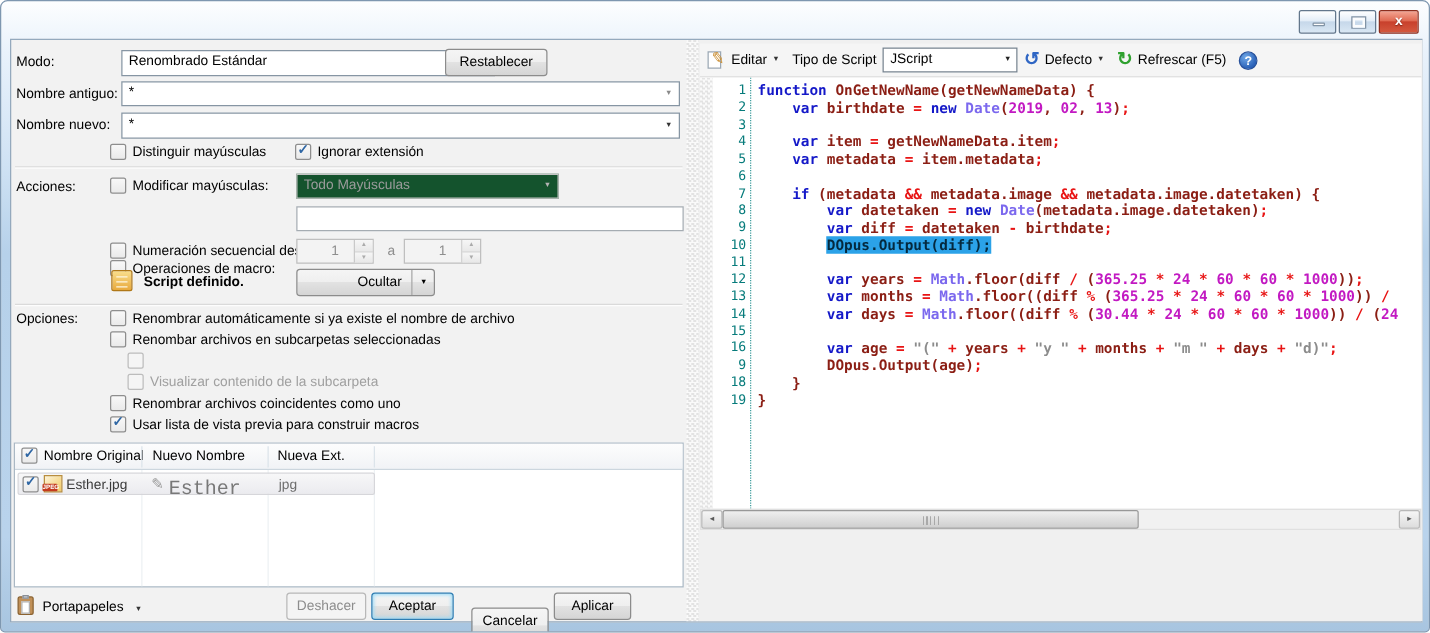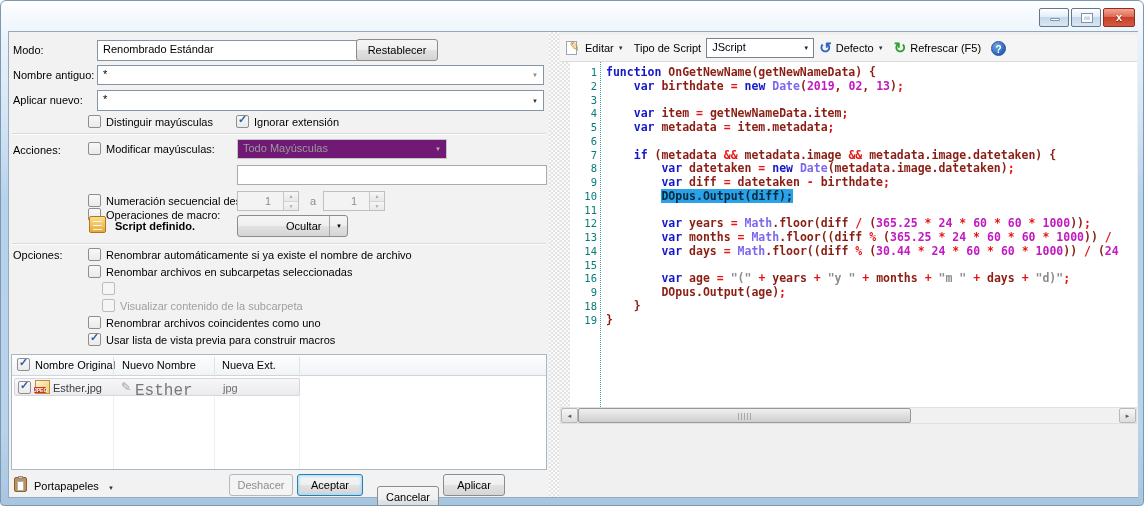--- a/index.html
+++ b/index.html
@@ -28,21 +28,21 @@
   .lbl { position:absolute; white-space:nowrap; }
   .btn { position:absolute; border:1px solid #8C8C8C; border-radius:3px; text-align:center;
     background:linear-gradient(180deg,#F5F5F5 0%,#EFEFEF 49%,#E2E2E2 50%,#D5D5D5 100%);
     font-size:11px; line-height:20px; cursor:pointer; }
   .btn.default { border-color:#2D7DB3; box-shadow:inset 0 0 3px 1px #9ADCF9; }
   .btn.disabled { background:#F4F4F4; border-color:#B8B8B8; color:#8D8D8D; cursor:default; }
   .combo { position:absolute; background:#FFF; border:1px solid #8695A3; padding:2px 18px 2px 5px;
     white-space:nowrap; overflow:hidden; cursor:pointer; }
   .combo .arr { position:absolute; right:5px; top:50%; transform:translateY(-54%); font-size:6px; color:#333; }
   .combo.grayarr .arr { color:#8A8A8A; }
-  .combo.disabled { background:#701a75; border-color:#C5C5C5; color:#9B9B9B; cursor:default; }
+  .combo.disabled { background:#14532d; border-color:#C5C5C5; color:#9B9B9B; cursor:default; }
   .combo.disabled .arr { color:#B4B4B4; }
   .tbox { position:absolute; background:#FFF; border:1px solid #A5ACB2; }
   .cbrow { position:absolute; display:flex; align-items:center; gap:5px; white-space:nowrap; cursor:pointer; }
   .cb { width:13px; height:13px; border:1px solid #8E8E8E; border-radius:2px; flex:0 0 13px;
     background:linear-gradient(180deg,#F8F8F8,#EAEAEA); position:relative; }
   .cb .mark { position:absolute; left:1px; top:-3px; font-size:11px; font-weight:bold; color:#2E66A4; display:none; }
   .cb.checked .mark { display:block; }
   .cb.disabled { border-color:#BCBCBC; background:#F5F5F5; }
   .cbrow.disabled { color:#A0A0A0; cursor:default; }
   .divider { position:absolute; left:3px; width:534px; height:2px;
@@ -153,21 +153,21 @@
       <span class="arr">▼</span>
     </div>
     <div class="btn" style="left:347px; top:7px; width:82px; height:22px;">Restablecer</div>
 
     <div class="lbl" style="left:4px; top:37px;">Nombre antiguo:</div>
     <div class="combo grayarr" style="left:88px; top:33px; width:447px; height:20px;">
       <span>*</span>
       <span class="arr">▼</span>
     </div>
 
-    <div class="lbl" style="left:4px; top:62px;">Aplicar nuevo:</div>
+    <div class="lbl" style="left:4px; top:62px;">Nombre nuevo:</div>
     <div class="combo" style="left:88px; top:58px; width:447px; height:21px;">
       <span>*</span>
       <span class="arr">▼</span>
     </div>
 
     <div class="cbrow" style="left:79px; top:83px;">
       <span class="cb"></span>
       <span>Distinguir mayúsculas</span>
     </div>
     <div class="cbrow" style="left:227px; top:83px;">

